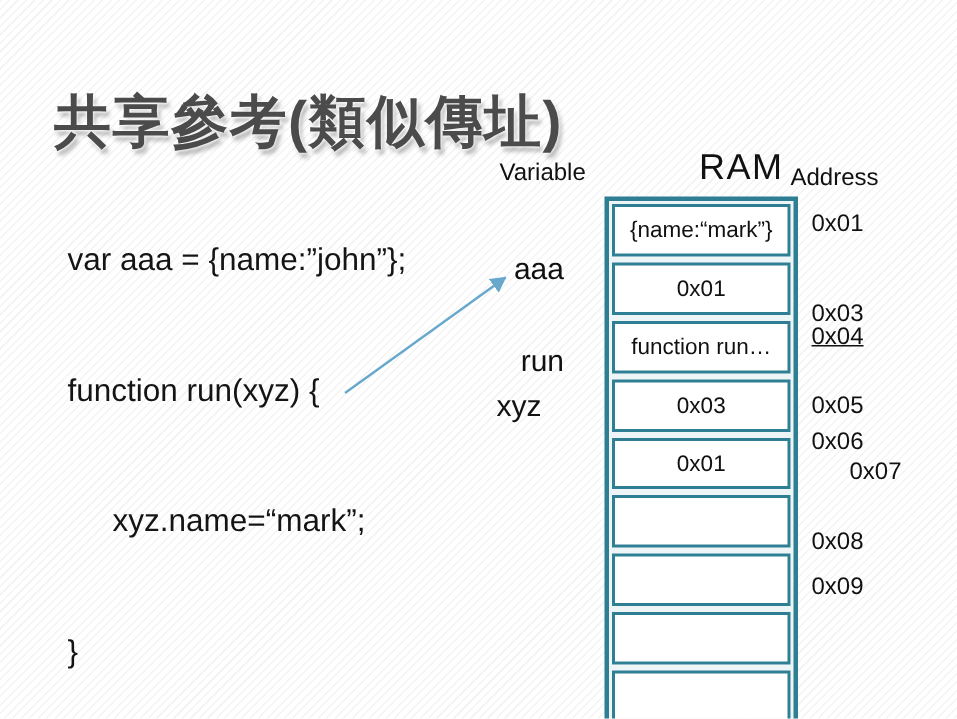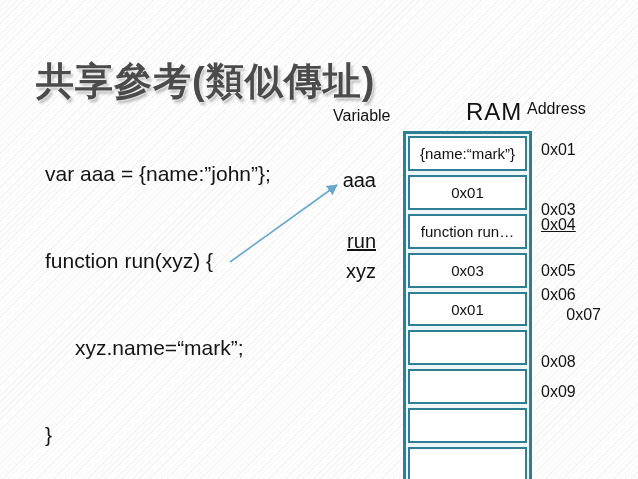--- a/index.html
+++ b/index.html
@@ -41,21 +41,21 @@
   .code-line.indent { padding-left: 30px; }
 
   .col-header {
     position: absolute;
     color: #111111;
     white-space: nowrap;
     text-align: center;
   }
   .hdr-variable { left: 333px; top: 107px; font-size: 16px; }
   .hdr-ram      { left: 466px; top:  98px; font-size: 24px; letter-spacing: 1px; }
-  .hdr-address  { left: 527px; top: 100px; font-size: 16px; }
+  .hdr-address  { left: 527px; top: 110px; font-size: 16px; }
 
   .ram-frame {
     position: absolute;
     left: 403px;
     top: 131px;
     width: 129px;
     height: 356px;
     box-sizing: border-box;
     border: 3px solid #2e7e94;
     background: #eef5f7;
@@ -126,22 +126,22 @@
     <div class="ram-cell">function run…</div>
     <div class="ram-cell">0x03</div>
     <div class="ram-cell">0x01</div>
     <div class="ram-cell"></div>
     <div class="ram-cell"></div>
     <div class="ram-cell"></div>
     <div class="ram-cell"></div>
   </div>
 
   <div class="var-label" style="top:165px;">aaa</div>
-  <div class="var-label" style="top:226px;text-decoration:underline;">run</div>
-  <div class="var-label" style="top:256px;">xyz</div>
+  <div class="var-label" style="top:226px;">run</div>
+  <div class="var-label" style="top:256px;text-align:center;">xyz</div>
 
   <div class="addr-label" style="top:135px;">0x01</div>
   <div class="addr-label" style="top:195px;">0x03</div>
   <div class="addr-label" style="top:210px;text-decoration:underline;">0x04</div>
   <div class="addr-label" style="top:256px;">0x05</div>
   <div class="addr-label" style="top:280px;">0x06</div>
   <div class="addr-label" style="top:300px;text-align:right;">0x07</div>
   <div class="addr-label" style="top:347px;">0x08</div>
   <div class="addr-label" style="top:377px;">0x09</div>
 

